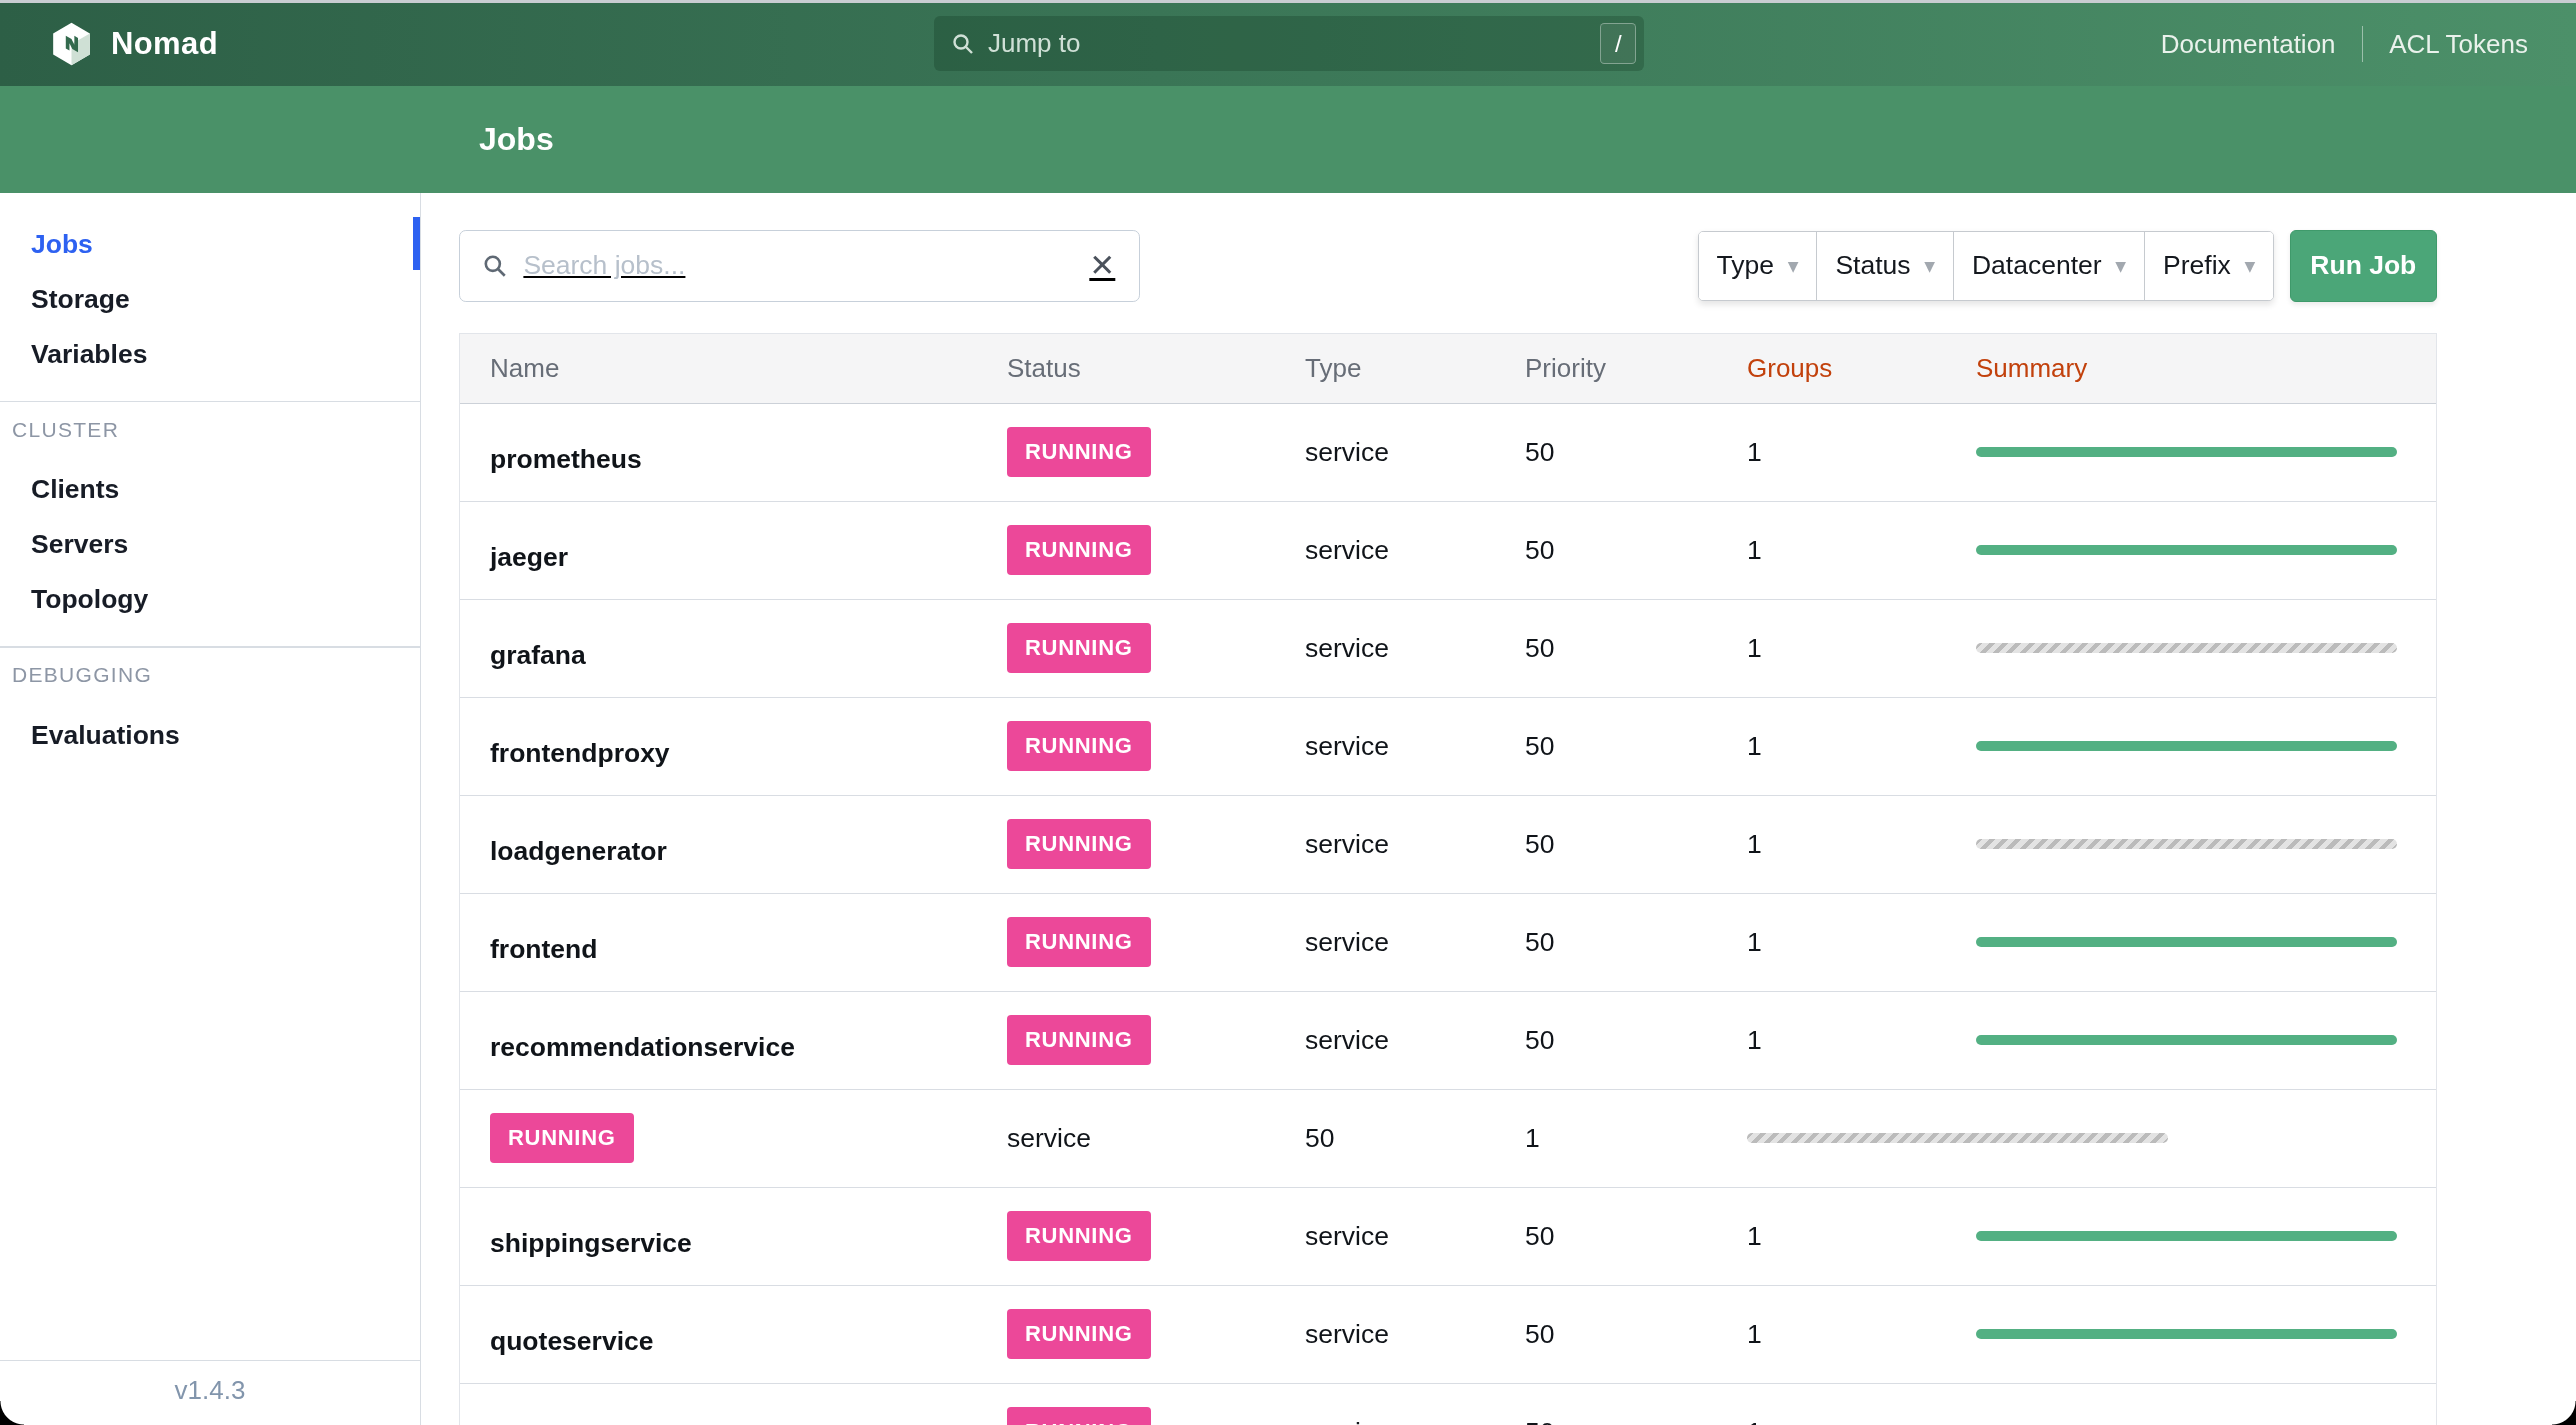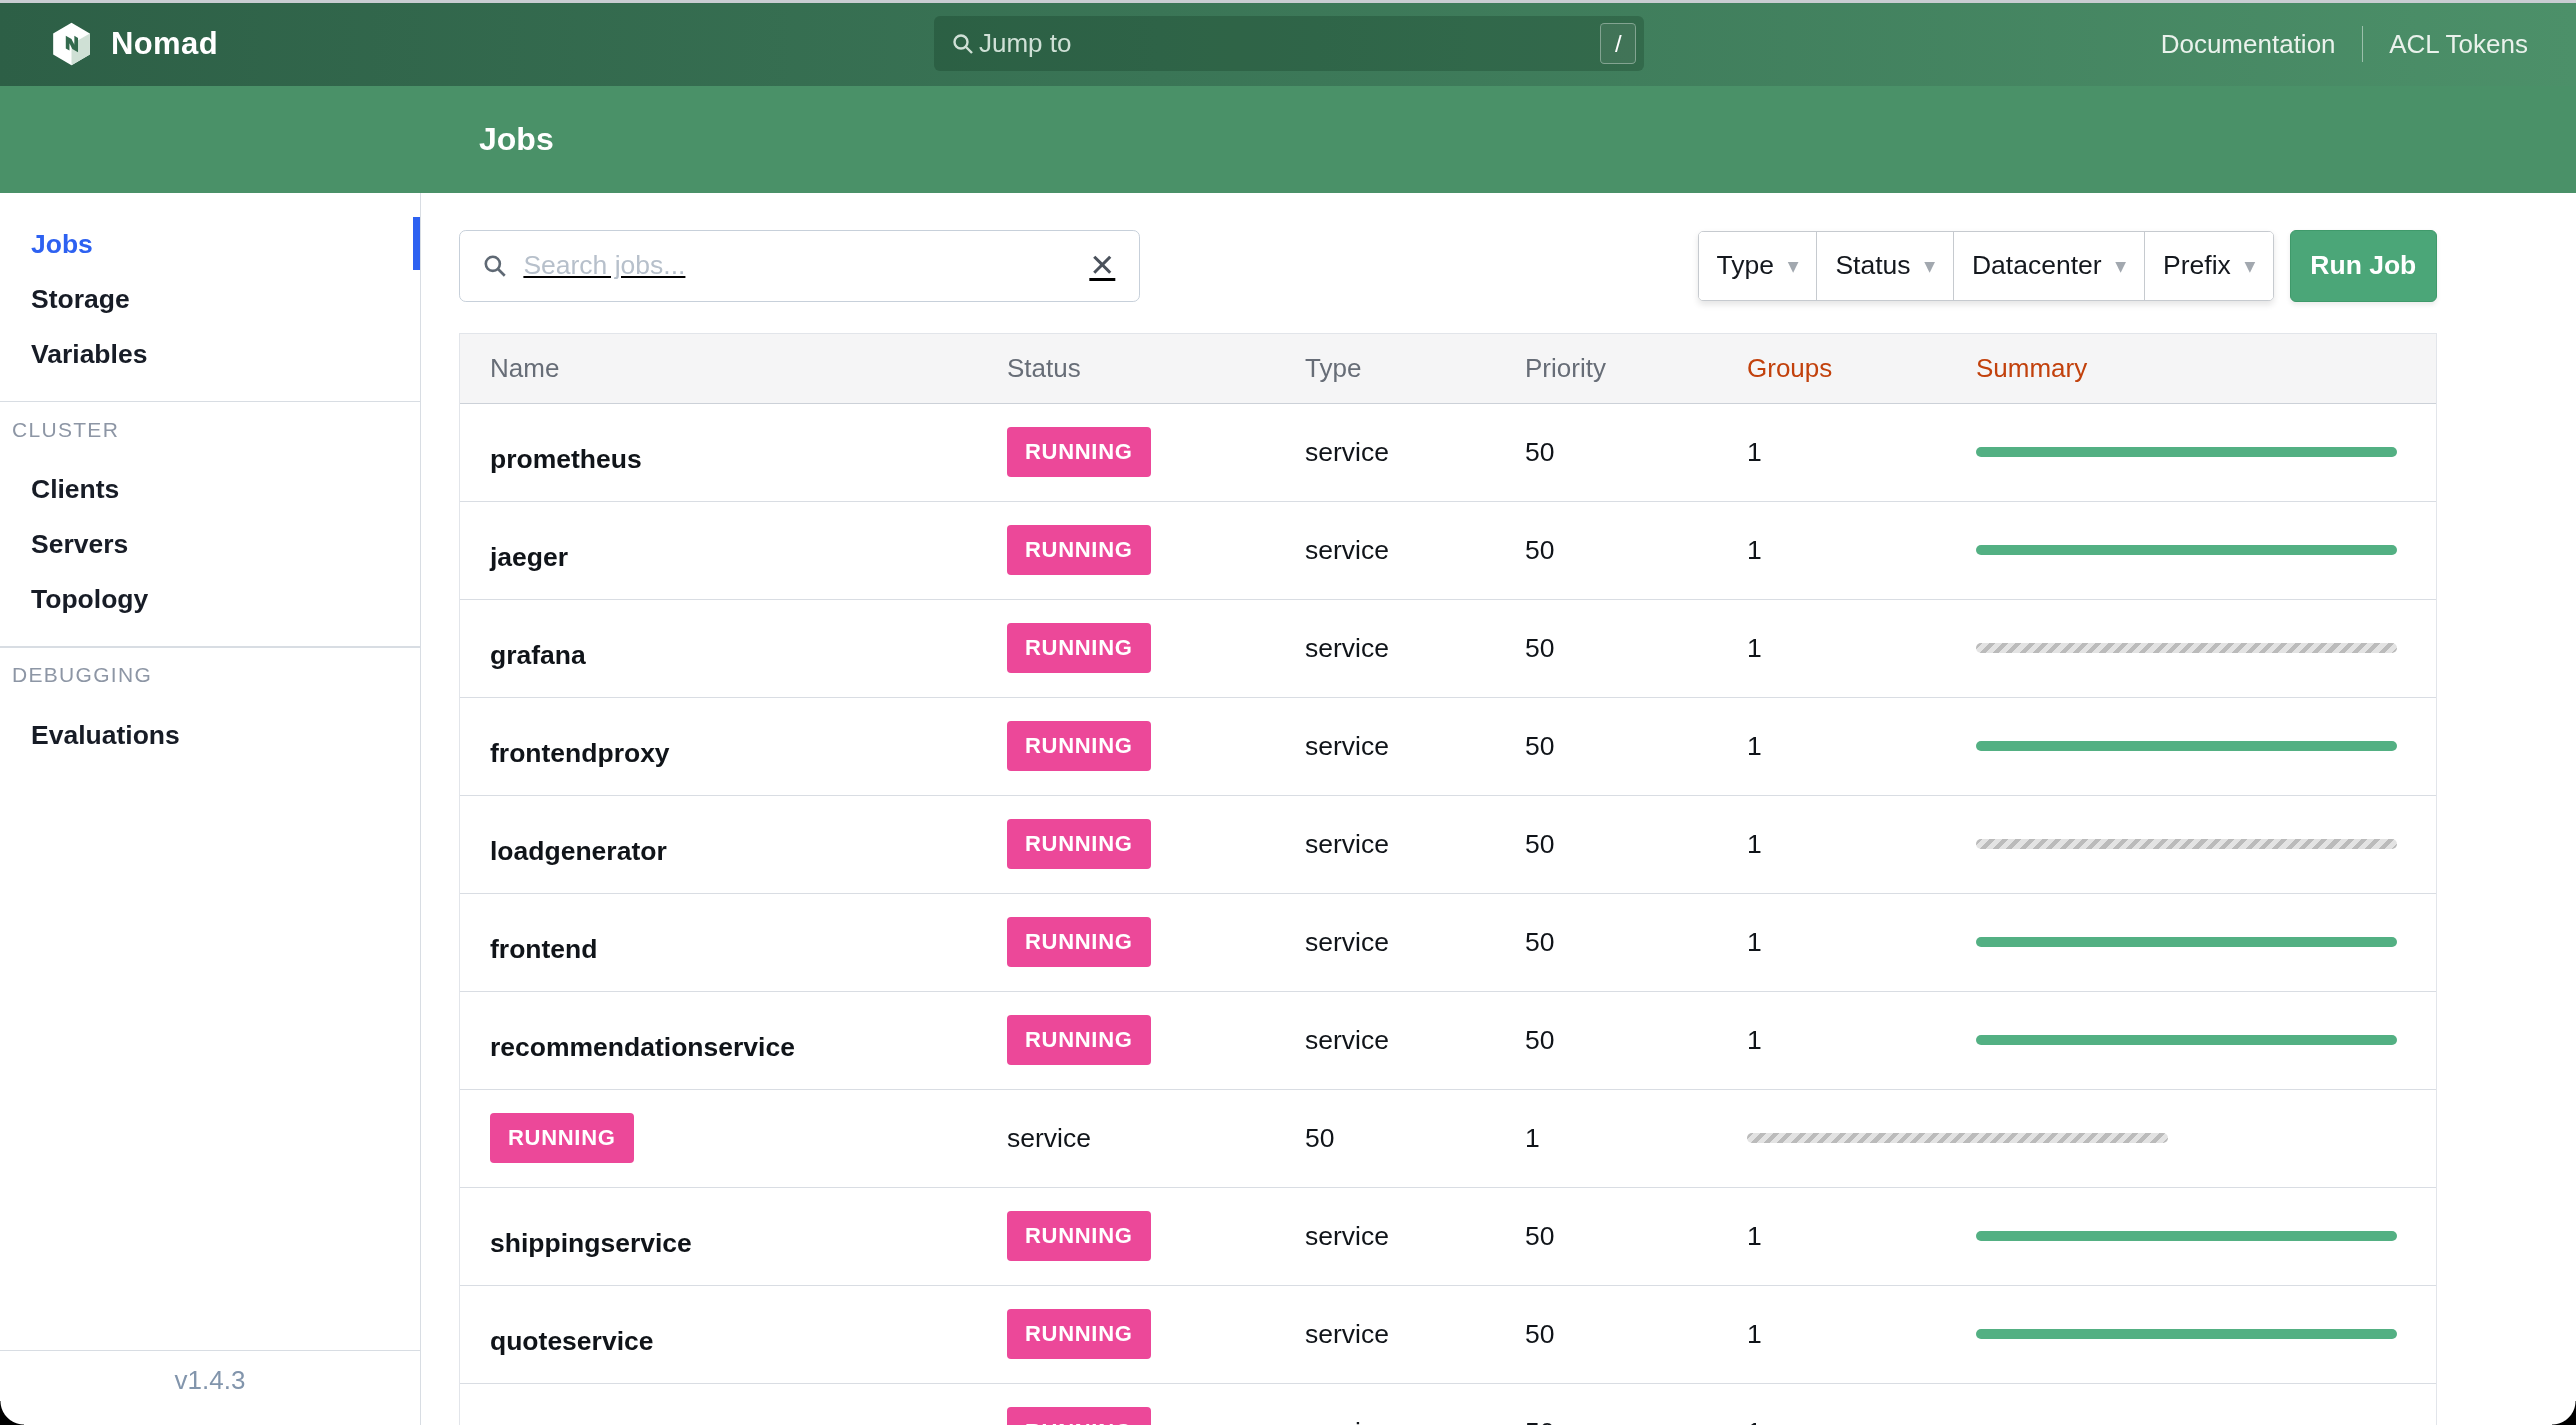--- a/index.html
+++ b/index.html
@@ -13,21 +13,21 @@
             display:flex; align-items:center; }
   .brand { display:flex; align-items:center; gap:19px; margin-left:51px;text-align:right; }
   .brand svg { width:41px; height:44px; }
   .brand-name { color:#fff; font-size:31px; font-weight:700; letter-spacing:0.4px; }
 
   .jump { position:absolute; left:934px; top:13.7px; width:710px; height:55px;
           background:rgba(5,35,20,.22); border-radius:6px;
           display:flex; align-items:center; padding:0 7.7px 0 17px; }
   .jump svg { width:24px; height:24px; flex:none; }
   .jump input { flex:1; background:transparent; border:none; outline:none;
-                margin-left:4px; font-size:26px; color:#eef5f0;
+                margin-left:13px; font-size:26px; color:#eef5f0;
                 font-family:inherit; }
   .jump input::placeholder { color:#cfe0d6; opacity:1; }
   .jump-key { width:36px; height:41px; border:1.7px solid rgba(255,255,255,.35);
               background:rgba(255,255,255,.07); border-radius:4.3px; color:#fff;
               font-size:24px; display:flex; align-items:center; justify-content:center; }
 
   .nav-links { position:absolute; right:48px; top:0; height:83px;
                display:flex; align-items:center; gap:26px;
                color:#eaf2ec; font-size:26px; }
   .nav-sep { width:1.7px; height:36px; background:rgba(255,255,255,.45); }
@@ -44,21 +44,21 @@
              border-right:1.7px solid #d8dde3; padding-top:24px; }
   .menu-item { position:relative; height:55px; display:flex; align-items:center;
                padding-left:31px; font-size:26.5px; font-weight:600; color:#171c26;
                cursor:pointer; }
   .menu-item.active { color:#2d61f1; }
   .menu-item.active .active-bar { position:absolute; right:0; top:0.9px;
                width:6.8px; height:53px; background:#2d61f1; }
   .side-divider { height:1.7px; background:#d8dde3; margin-top:19px; }
   .section-label { margin:15.4px 0 20.5px; padding-left:12px; font-size:21px;
                    color:#8d96a5; letter-spacing:1.3px; font-weight:400; }
-  .version { position:absolute; bottom:16px; left:0; right:0; height:60px;
+  .version { position:absolute; bottom:6px; left:0; right:0; height:60px;
              border-top:1.7px solid #d8dde3; display:flex; align-items:center;
              justify-content:center; color:#8295ac; font-size:26px; }
 
   
   .main { flex:1; padding:37px 139px 0 38px; }
   .toolbar { display:flex; align-items:center; }
   .search-box { width:681px; height:72px; border:1.7px solid #c7d0da; border-radius:6.8px;
                 background:#fff; display:flex; align-items:center; padding:0 22px;text-decoration:underline; }
   .search-box svg { width:26px; height:26px; flex:none; }
   .search-box input { flex:1; border:none; outline:none; margin-left:15.4px;

